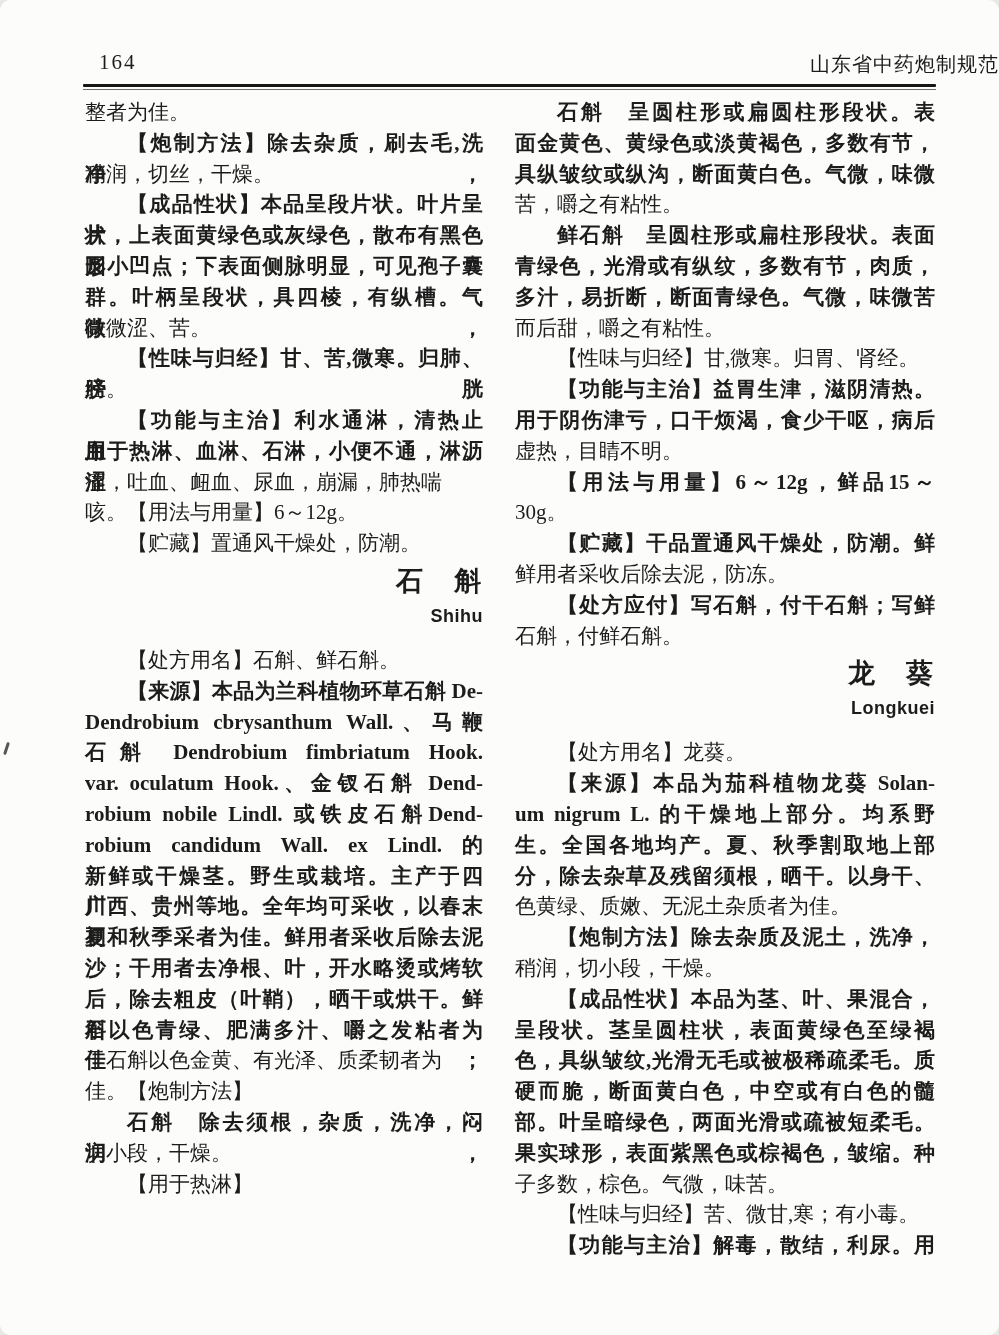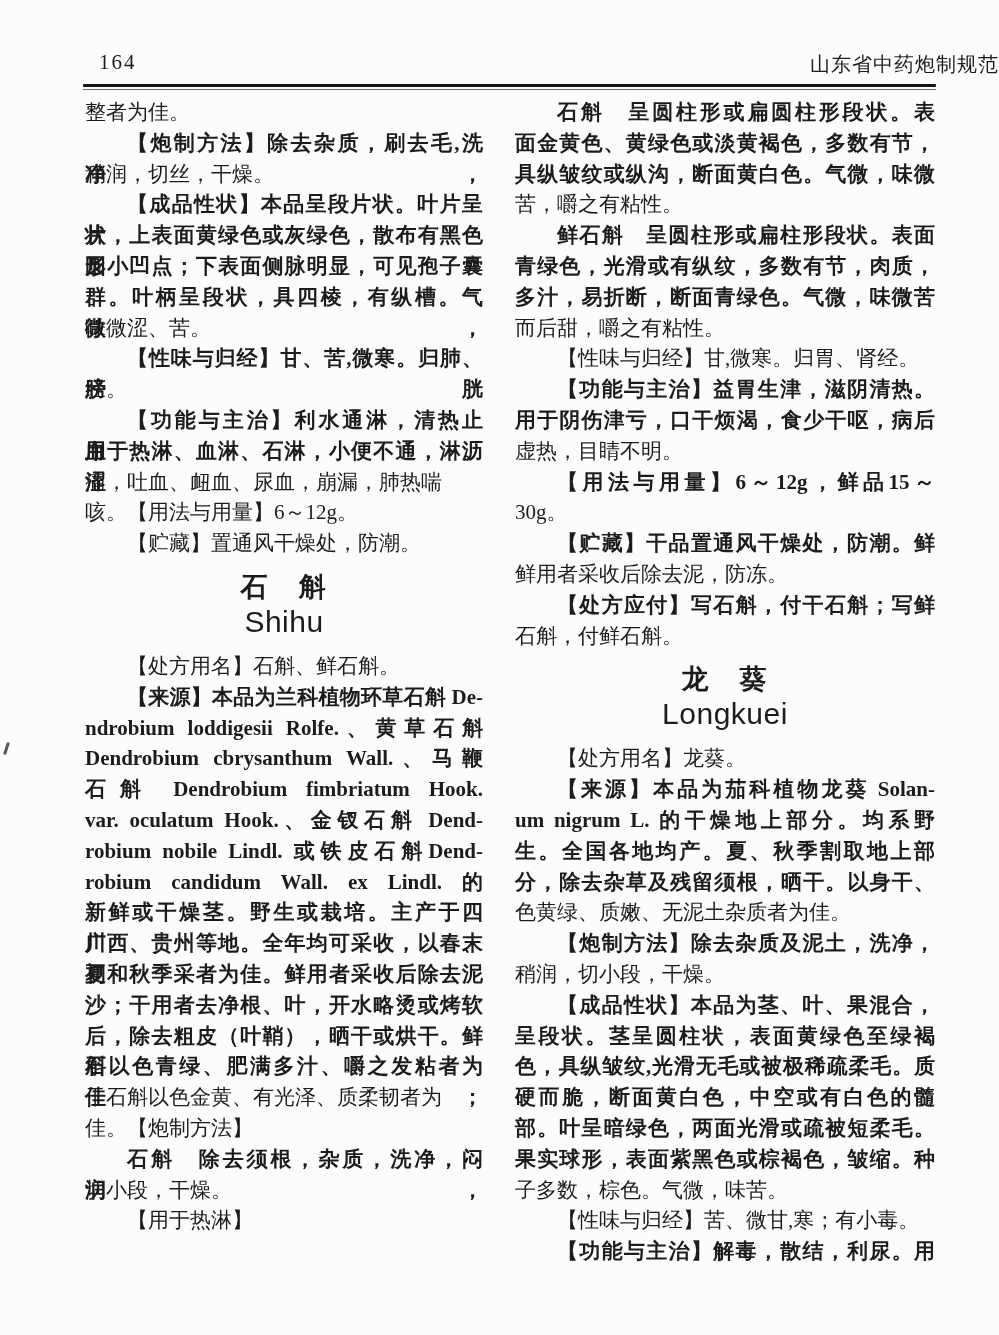--- a/index.html
+++ b/index.html
@@ -8,20 +8,21 @@
   }
   html,body{margin:0;padding:0;}
   body{background:#e9e8e4;}
   .page{
     position:relative;
     width:999px;height:1335px;
     background:var(--paper);
     color:var(--ink);
     font-family:"Liberation Serif", serif;
     overflow:hidden;
+    border-radius:11px;
   }
   .page-number{
     position:absolute;top:50px;left:99px;
     font-size:21px;letter-spacing:2px;
   }
   .running-title{
     position:absolute;top:51px;left:0;right:0;
     text-align:right;
     font-size:20px;letter-spacing:1px;
   }
@@ -40,30 +41,30 @@
   .para{margin:0;}
   .line{
     font-size:21px;
     height:30.8px;line-height:30.8px;
     white-space:normal;
     overflow:visible;
   }
   .line.ind{text-indent:42px;}
   .line.just{text-align:justify;text-align-last:justify;font-weight:bold;}
   .entry-heading{
-    text-align:center;
-    margin-top:10px;margin-bottom:14px;
+    text-align:right;
+    margin-top:4px;margin-bottom:14px;
   }
   .entry-zh{
     font-size:27px;font-weight:bold;
     line-height:37px;letter-spacing:2px;
   }
   .entry-py{
     font-family:"Liberation Sans", sans-serif;
-    font-size:30px;font-weight:normal;
+    font-size:18px;font-weight:bold;
     line-height:30px;margin-top:1px;letter-spacing:0.5px;
   }
   .margin-mark{
     position:absolute;left:5px;top:742px;
     width:3px;height:13px;background:#3a3a3a;
     transform:rotate(18deg);border-radius:2px;opacity:.85;
   }
 </style>
 </head>
 <body>
@@ -114,21 +115,20 @@
         </div>
         <div class="entry-heading">
           <div class="entry-zh">石　斛</div>
           <div class="entry-py">Shihu</div>
         </div>
         <div class="para">
           <div class="line ind">【处方用名】石斛、鲜石斛。</div>
         </div>
         <div class="para">
           <div class="line ind just">【来源】本品为兰科植物环草石斛 De-</div>
-          <div class="line just">ndrobium loddigesii Rolfe.、黄草石斛</div>
           <div class="line just">Dendrobium cbrysanthum Wall.、马鞭</div>
           <div class="line just">石斛 Dendrobium fimbriatum Hook.</div>
           <div class="line just">var. oculatum Hook.、金钗石斛 Dend-</div>
           <div class="line just">robium nobile Lindl. 或铁皮石斛Dend-</div>
           <div class="line just">robium candidum Wall. ex Lindl. 的</div>
           <div class="line just">新鲜或干燥茎。野生或栽培。主产于四川、</div>
           <div class="line just">广西、贵州等地。全年均可采收，以春末夏</div>
           <div class="line just">初和秋季采者为佳。鲜用者采收后除去泥</div>
           <div class="line just">沙；干用者去净根、叶，开水略烫或烤软</div>
           <div class="line just">后，除去粗皮（叶鞘），晒干或烘干。鲜石</div>

